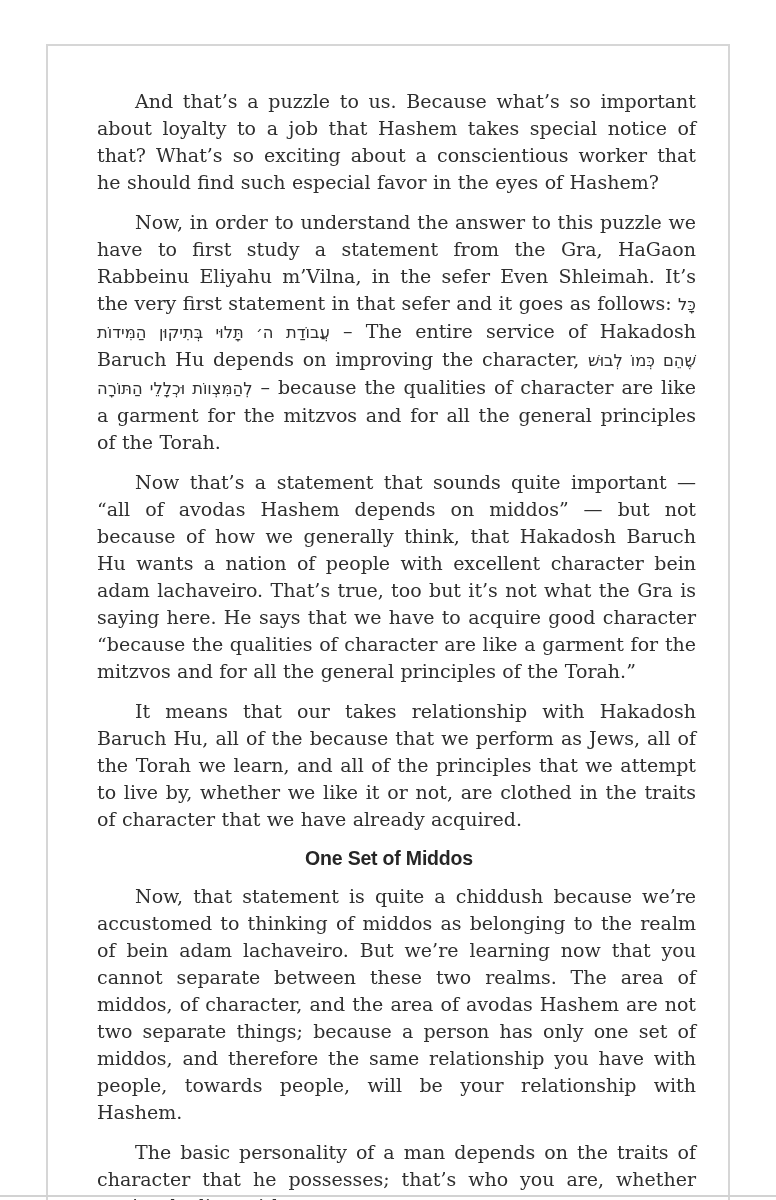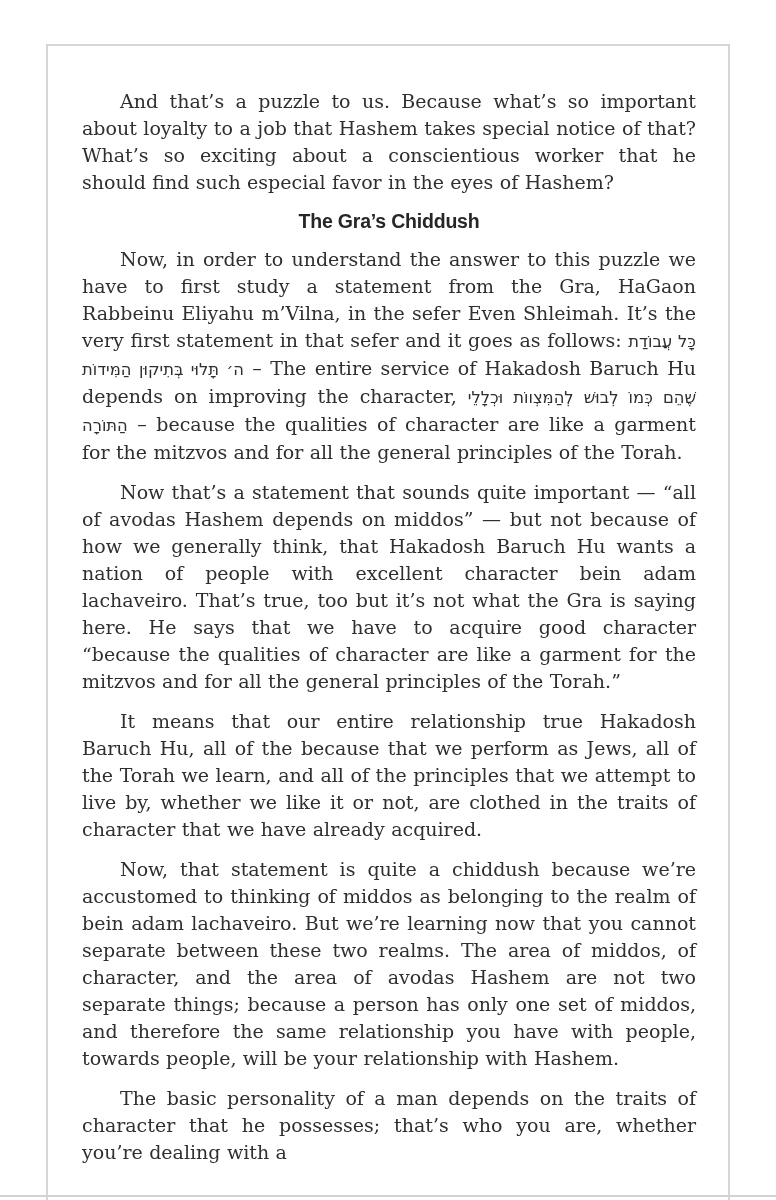--- a/index.html
+++ b/index.html
@@ -30,21 +30,21 @@
   }
   .page-content{
     padding:42px 32px 0 34px;
   }
   p.body-par{
     font-size:19px;
     line-height:27px;
     color:var(--body-text);
     text-align:justify;
     text-indent:38px;
-    margin:0 0 13px 0;
+    margin:0 0 13px 15px;
     word-spacing:0.02em;
   }
   p.body-par .italic{}
   p.body-par .hebrew{
     font-family:"DejaVu Sans", sans-serif;
     font-size:0.86em;
     font-style:normal;
   }
   h2.section-heading{
     font-family:"Liberation Sans", sans-serif;
@@ -64,22 +64,22 @@
     height:2px;
     background:var(--bottom-edge);
   }
 </style>
 </head>
 <body>
 
 <div class="page-frame">
   <main class="page-content">
       <p class="body-par"><span>And that’s a puzzle to us. Because what’s so important about loyalty to a job that Hashem takes special notice of that? What’s so exciting about a conscientious worker that he should find such especial favor in the eyes of Hashem?</span></p>
-      <h2 class="section-heading">The Gra’s Chiddush</h2>
       <p class="body-par"><span>Now, in order to understand the answer to this puzzle we have to first study a statement from the Gra, HaGaon Rabbeinu Eliyahu m’Vilna, in the </span><span class="italic">sefer Even Shleimah</span><span>. It’s the very first statement in that </span><span class="italic">sefer</span><span> and it goes as follows: </span><span class="hebrew">כָּל עֲבוֹדַת ה׳ תָּלוּי בְּתִיקוּן הַמִּידוֹת</span><span> – </span><span class="italic">The entire service of Hakadosh Baruch Hu depends on improving the character,</span><span> </span><span class="hebrew">שֶׁהֵם כְּמוֹ לְבוּשׁ לְהַמִּצְווֹת וּכְלָלֵי הַתּוֹרָה</span><span> – </span><span class="italic">because the qualities of character are like a garment for the mitzvos and for all the general principles of the Torah.</span></p>
       <p class="body-par"><span>Now that’s a statement that sounds quite important — “</span><span class="italic">all of avodas Hashem depends on middos</span><span>” — but not because of how we generally think, that Hakadosh Baruch Hu wants a nation of people with excellent character </span><span class="italic">bein adam lachaveiro</span><span>. That’s true, too but it’s not what the Gra is saying here. He says that we have to acquire good character “</span><span class="italic">because the qualities of character are like a garment for the mitzvos and for all the general principles of the Torah.</span><span>”</span></p>
-      <p class="body-par"><span>It means that our entire relationship true Hakadosh Baruch Hu, all of the </span><span class="italic">because</span><span> that we perform as Jews, all of the Torah we learn, and all of the principles that we attempt to live by, whether we like it or not, are clothed in the traits of character that we have already acquired.</span></p>
+      <p class="body-par"><span>It means that our takes relationship with Hakadosh Baruch Hu, all of the </span><span class="italic">because</span><span> that we perform as Jews, all of the Torah we learn, and all of the principles that we attempt to live by, whether we like it or not, are clothed in the traits of character that we have already acquired.</span></p>
+      <h2 class="section-heading">One Set of Middos</h2>
       <p class="body-par"><span>Now, that statement is quite a </span><span class="italic">chiddush</span><span> because we’re accustomed to thinking of </span><span class="italic">middos</span><span> as belonging to the realm of </span><span class="italic">bein adam lachaveiro</span><span>. But we’re learning now that you cannot separate between these two realms. The area of </span><span class="italic">middos</span><span>, of character, and the area of </span><span class="italic">avodas Hashem</span><span> are not two separate things; because a person has only one set of </span><span class="italic">middos</span><span>, and therefore the same relationship you have with people, towards people, will be your relationship with Hashem.</span></p>
       <p class="body-par"><span>The basic personality of a man depends on the traits of character that he possesses; that’s who you are, whether you’re dealing with a</span></p>
     </main>
 
 </div>
 <div class="page-bottom-edge"></div>
 
 </body></html>

